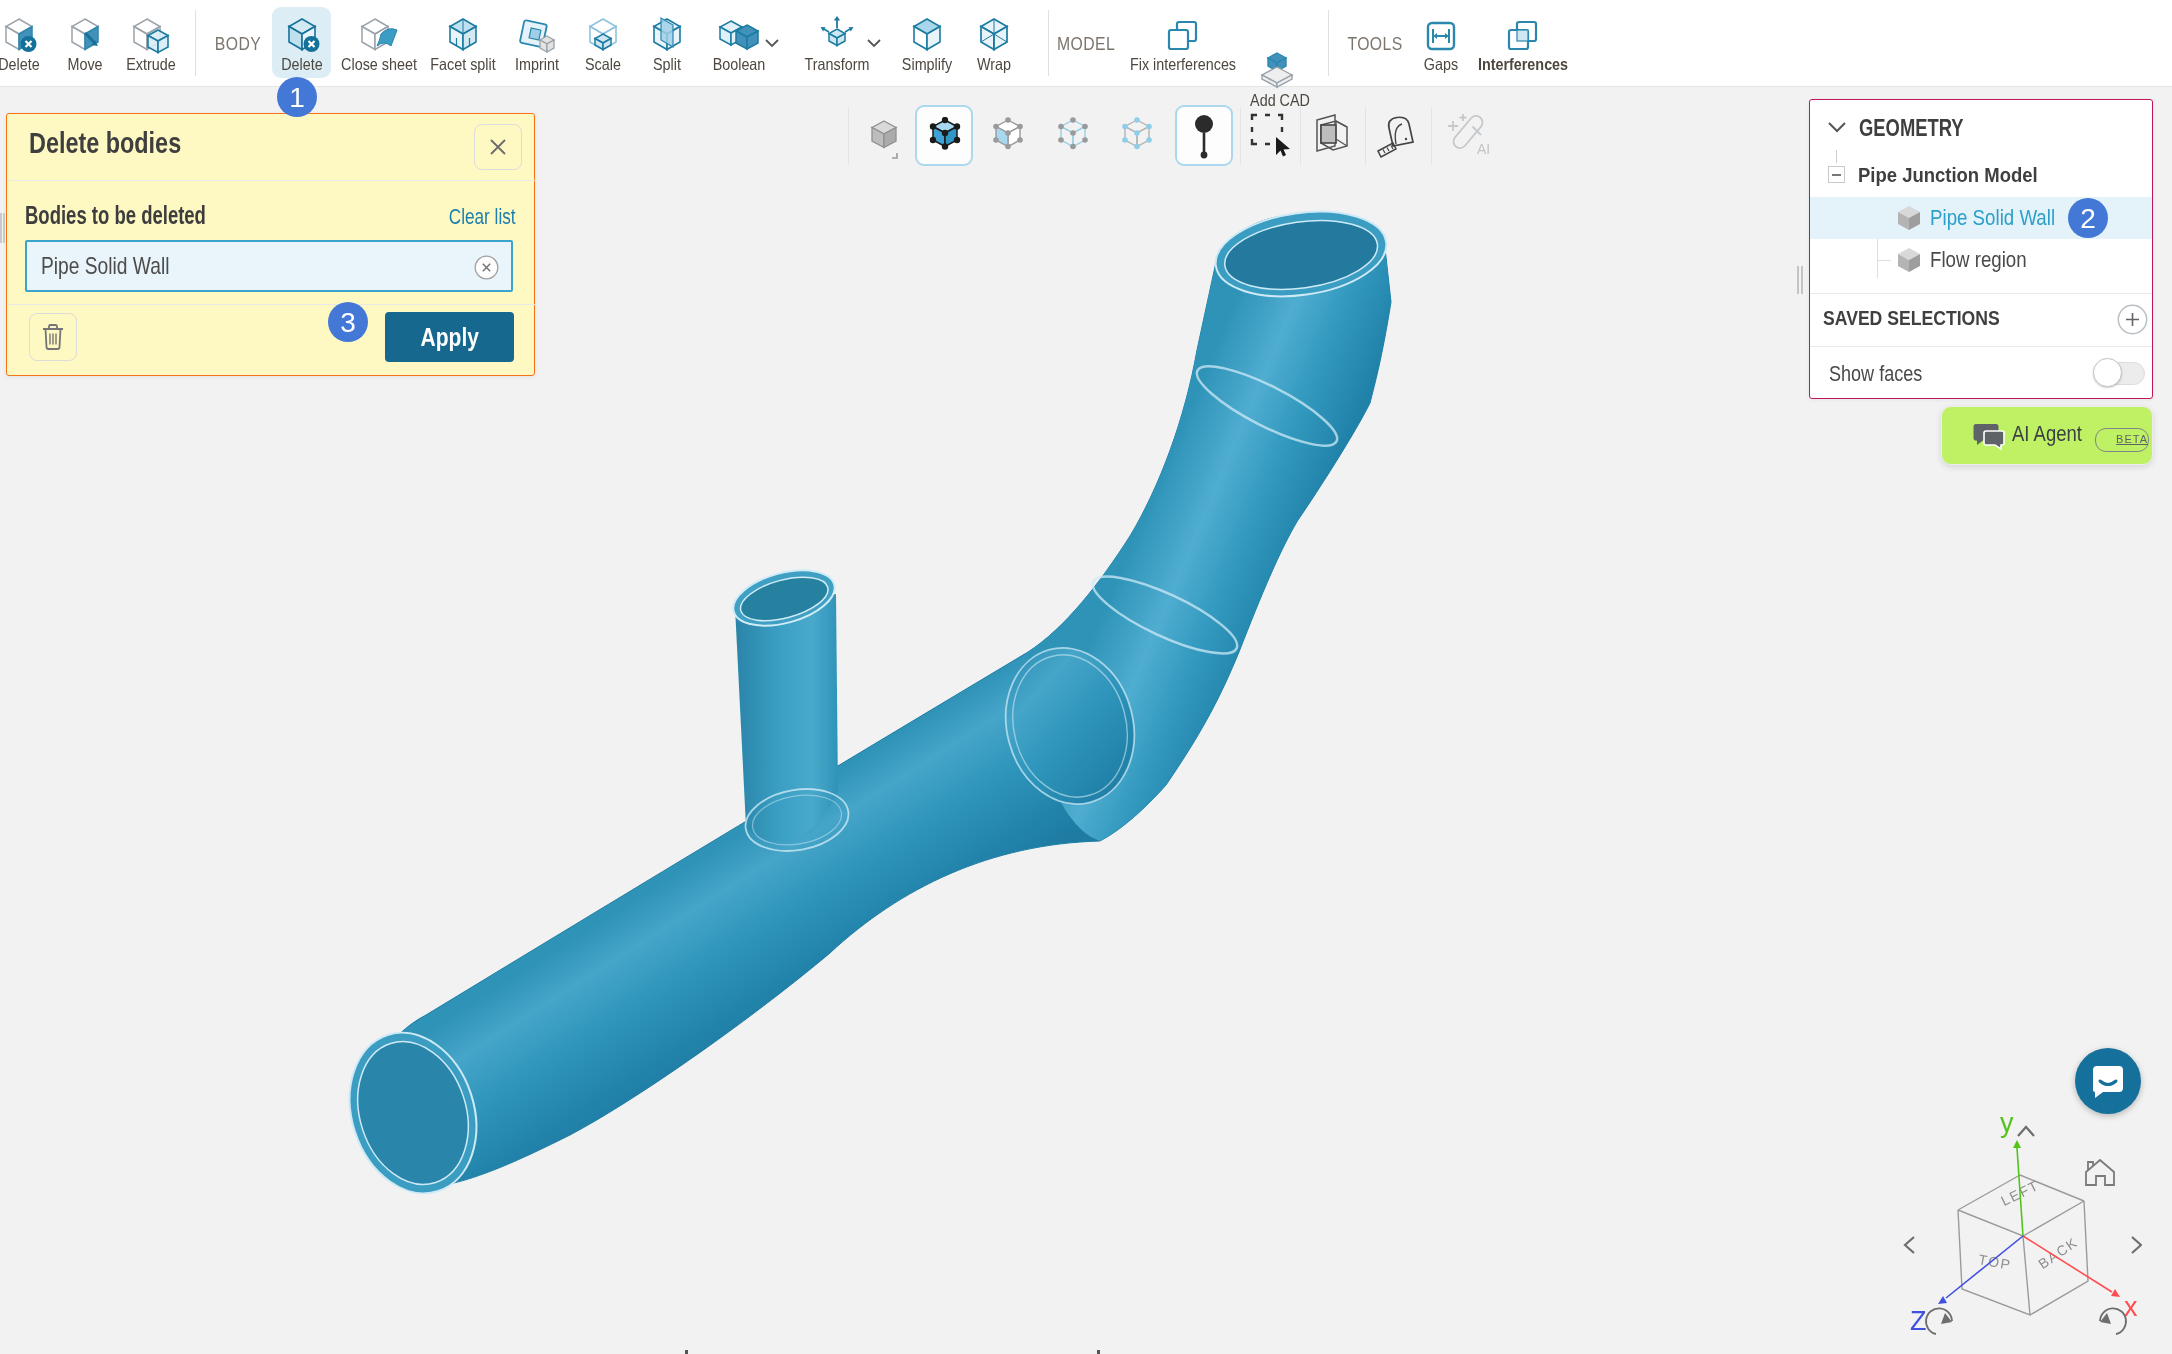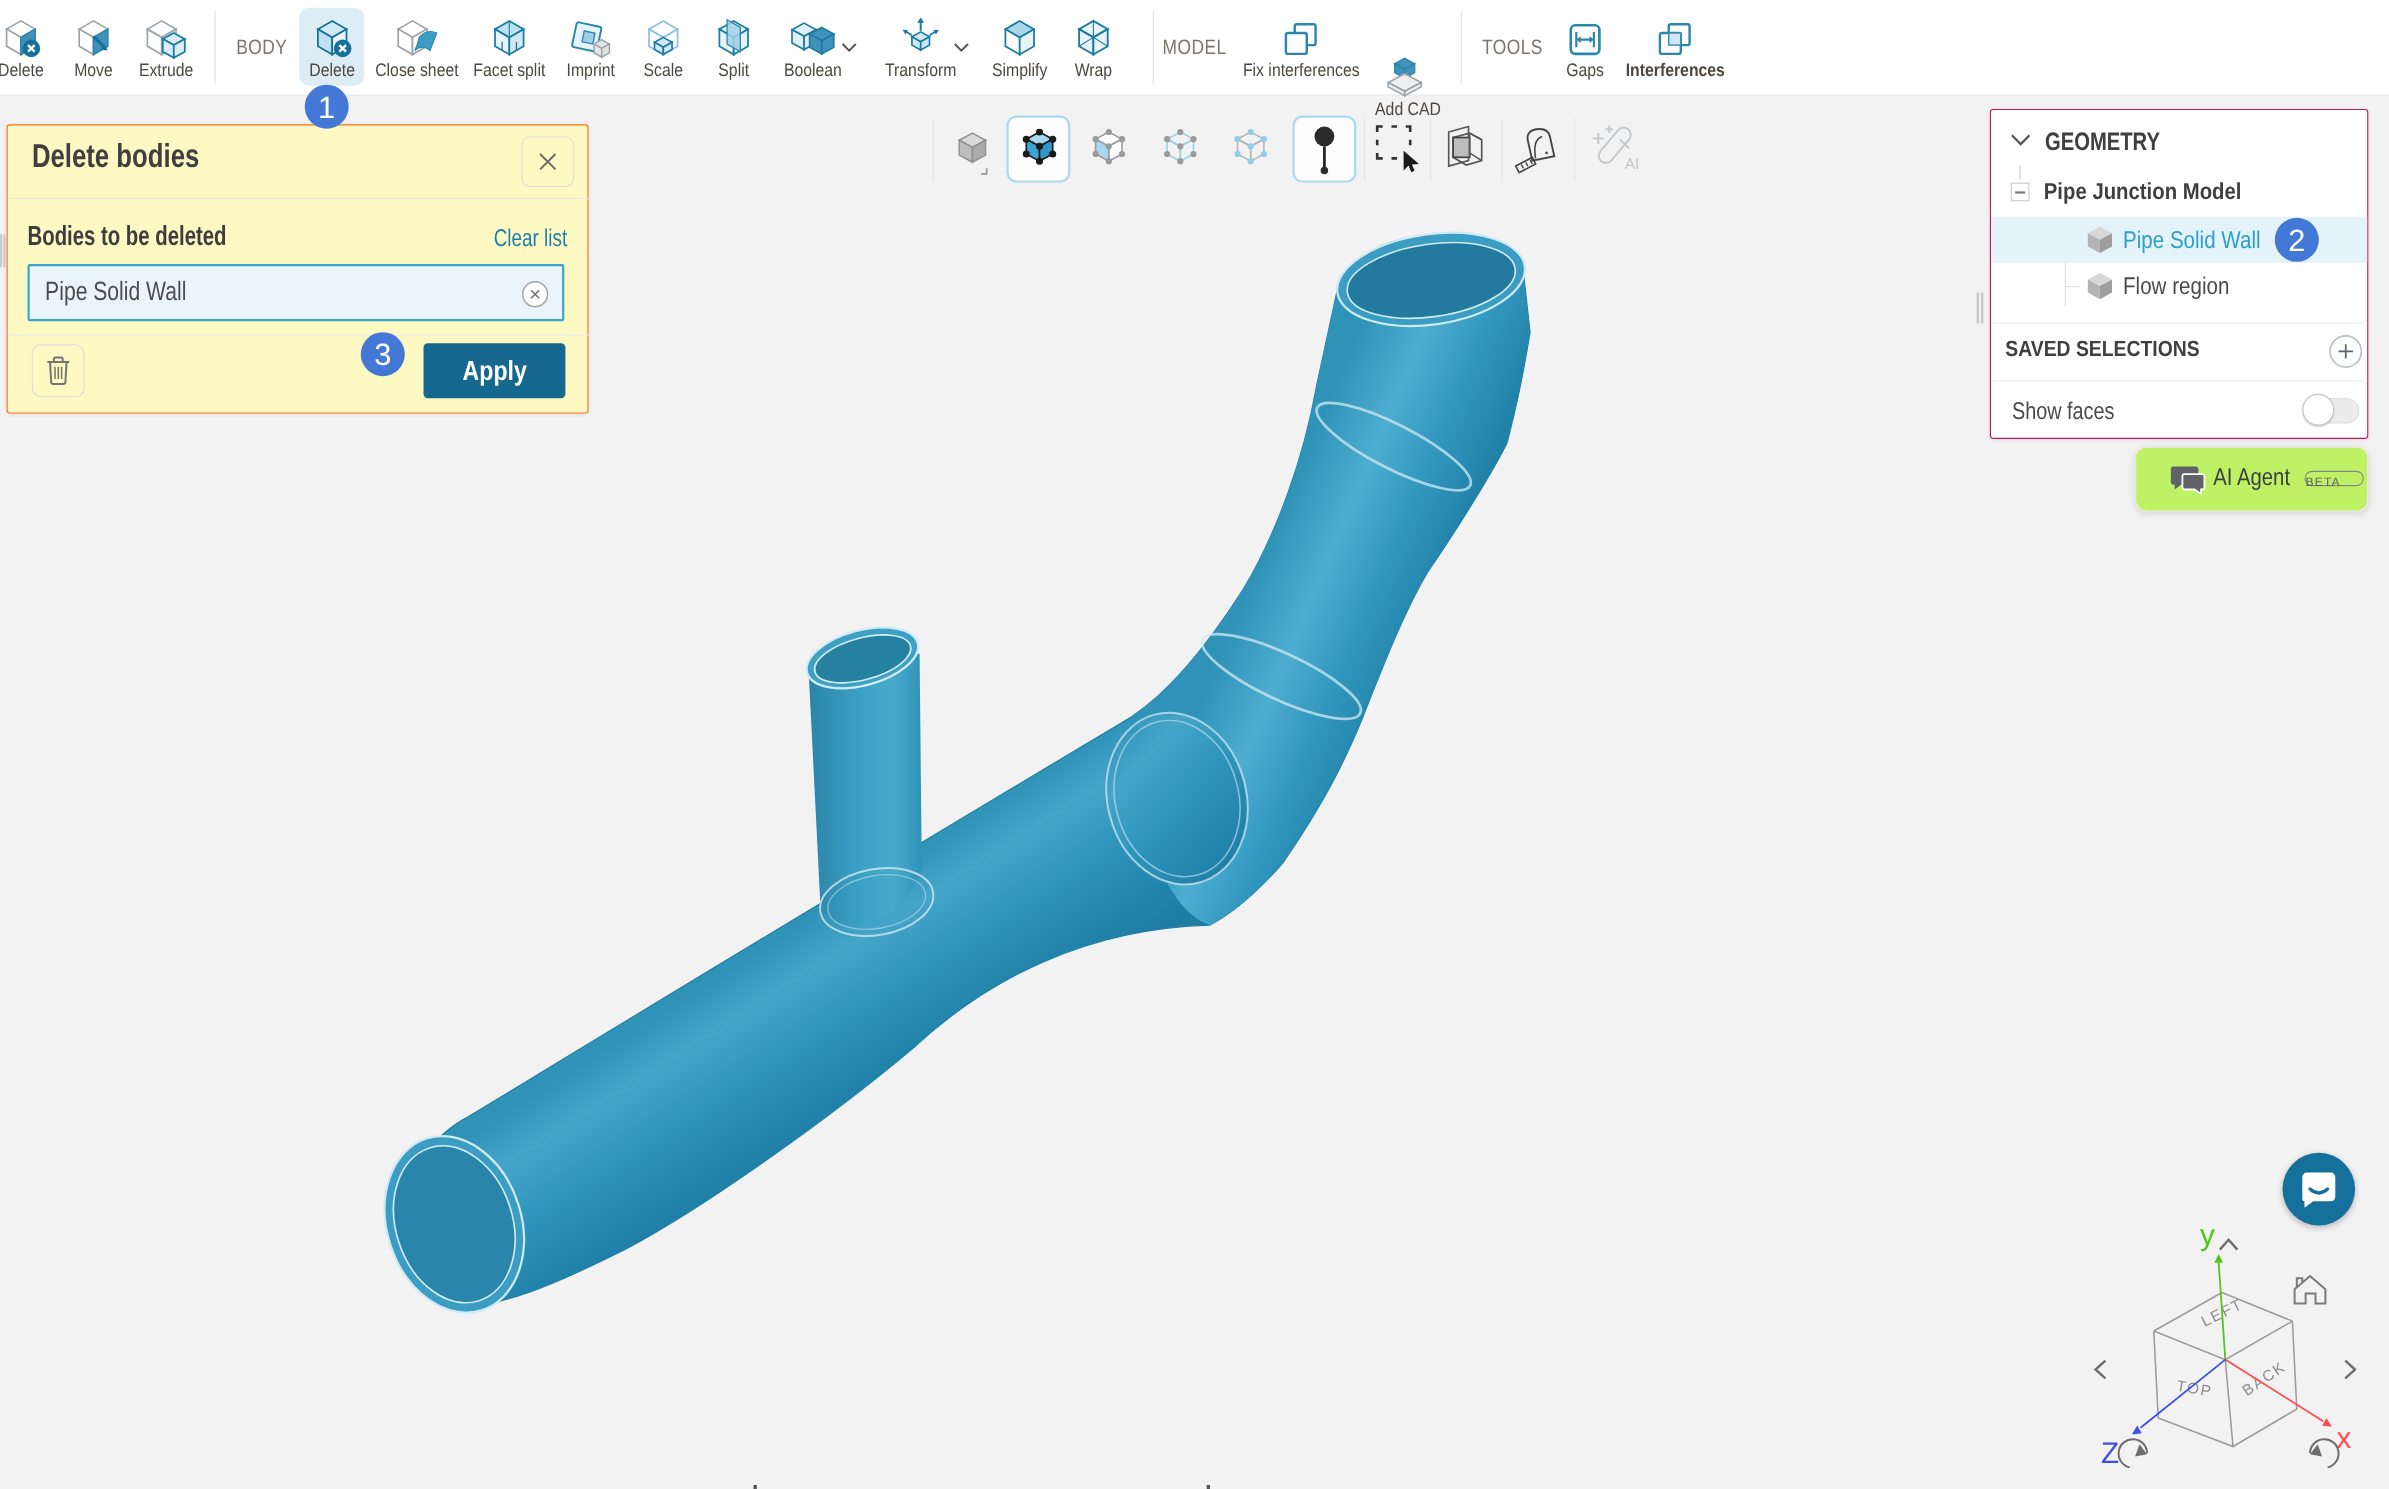--- a/index.html
+++ b/index.html
@@ -428,21 +428,21 @@
   <div class="abs" style="left:19px;top:261px;font-size:22px;color:#4a4a4a;transform:scaleX(0.82);transform-origin:left top;">Show faces</div>
   <div class="abs" style="left:289px;top:262px;width:46px;height:23px;border-radius:12px;background:#ececec;border:1px solid #dcdcdc;"></div>
   <div class="abs" style="left:283px;top:258px;width:29px;height:29px;border-radius:50%;background:#fff;border:1px solid #c5c5c5;box-shadow:0 1px 2px rgba(0,0,0,0.2);"></div>
 </div>
 <div id="ai-btn">
   <svg class="abs" style="left:30px;top:16px;" width="34" height="28" viewBox="0 0 34 28">
     <path d="M3,1 L23,1 A2.5,2.5 0 0 1 25.5,3.5 L25.5,15 A2.5,2.5 0 0 1 23,17.5 L10,17.5 L4,22 L4,17.5 A2.5,2.5 0 0 1 0.5,15 L0.5,3.5 A2.5,2.5 0 0 1 3,1 Z" fill="#5f6368" transform="translate(1,0)"></path>
     <path d="M14,8 L30,8 A2,2 0 0 1 32,10 L32,20 A2,2 0 0 1 30,22 L29,22 L29,26 L23,22 L14,22 A2,2 0 0 1 12,20 L12,10 A2,2 0 0 1 14,8 Z" fill="#5f6368" stroke="#fff" stroke-width="1.6"></path>
   </svg>
   <div class="abs" style="left:70px;top:14px;font-size:22px;color:#3c4043;transform:scaleX(0.84);transform-origin:left top;">AI Agent</div>
-  <div class="abs" style="left:153px;top:21px;width:54px;height:14px;border:1.5px solid #80868b;border-radius:11px;font-size:11px;color:#5f6368;text-align:left;line-height:21px;letter-spacing:1px;">BETA</div>
+  <div class="abs" style="left:153px;top:21px;width:54px;height:24px;border:1.5px solid #80868b;border-radius:11px;font-size:11px;color:#5f6368;text-align:right;line-height:21px;letter-spacing:1px;text-decoration:underline;">BETA</div>
 </div>
 
 <div id="vbar">
 <div class="vsep" style="left:848px;"></div>
 <svg class="vicon" style="left:868px;" width="32" height="50" viewBox="0 0 32 50">
   <path d="M16,11 L28,17.5 L16,24 L4,17.5 Z" fill="#d9d9d9" stroke="#909090" stroke-width="1.3"></path>
   <path d="M4,17.5 L4,31 L16,37.5 L16,24 Z" fill="#bdbdbd" stroke="#909090" stroke-width="1.3"></path>
   <path d="M28,17.5 L28,31 L16,37.5 L16,24 Z" fill="#ababab" stroke="#909090" stroke-width="1.3"></path>
   <path d="M24,48 L29,48 L29,43" fill="none" stroke="#9a9a9a" stroke-width="1.6"></path>
 </svg>

